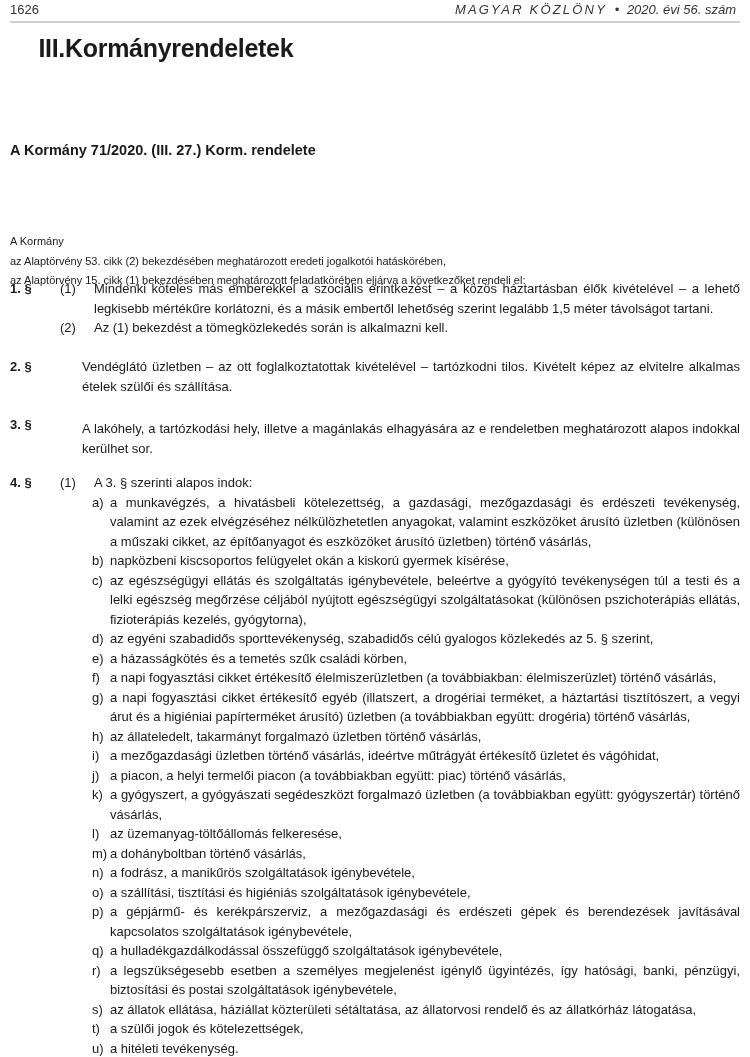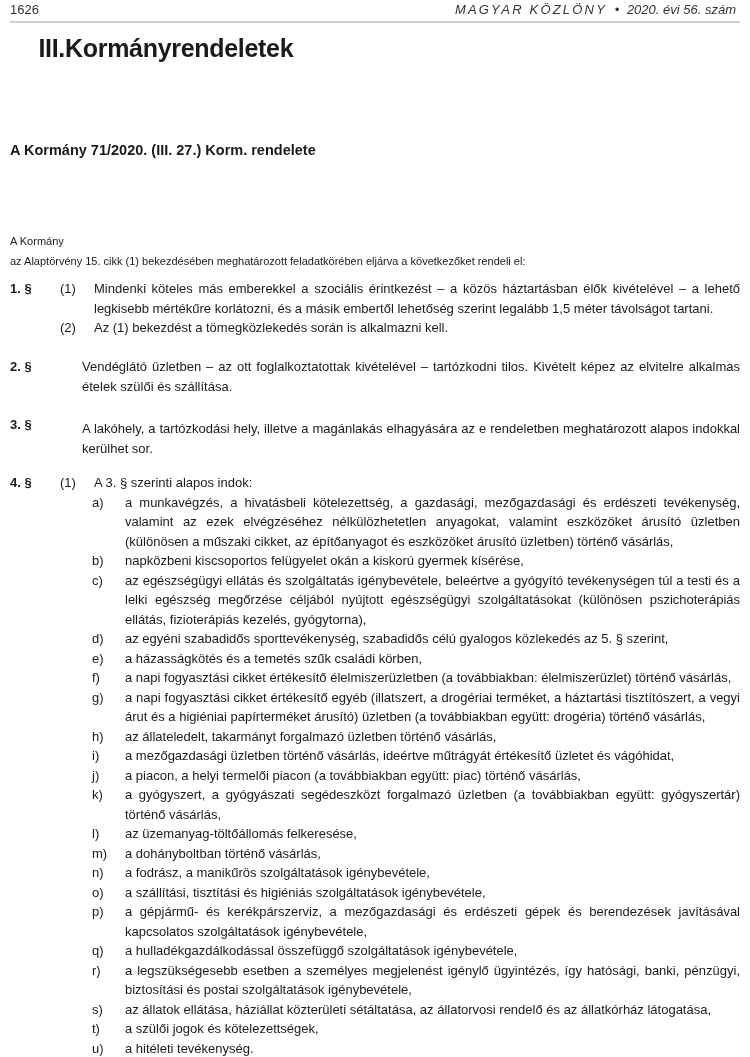--- a/index.html
+++ b/index.html
@@ -28,21 +28,21 @@
   .body-text { font-size: 13px; line-height: 19.5px; }
   .sect { position: absolute; left: 0; width: 730px; }
   .sect .snum { position: absolute; left: 0; top: 0; font-weight: bold; font-size: 13px; }
   .para { position: absolute; left: 50px; width: 680px; }
   .para .pnum { position: absolute; left: 0; top: 0; }
   .para .ptext { margin-left: 34px; text-align: justify; text-align-last: left; }
   .direct { position: absolute; left: 72px; width: 658px; text-align: justify; text-align-last: left; }
   .item { position: relative; margin-bottom: 0; }
   .items { position: absolute; left: 72px; width: 658px; top: 19.5px; }
   .item .ilab { position: absolute; left: 10px; top: 0; }
-  .item .itext { margin-left: 43px; text-align: justify; text-align-last: left; }
+  .item .itext { margin-left: 28px; text-align: justify; text-align-last: left; }
 </style>
 </head>
 <body>
 
 <div class="page">
 
   <div class="running-head">
     <span class="page-num">1626</span>
     <span class="journal">
       <span class="name">MAGYAR KÖZLÖNY</span>
@@ -55,20 +55,21 @@
   <div class="chapter">
     <span class="num">III.</span><span>Kormányrendeletek</span>
   </div>
 
   <div class="decree-title">
     <div>A Kormány 71/2020. (III. 27.) Korm. rendelete</div>
   </div>
 
   <div class="preamble">
     <div>A Kormány</div>
+    <div>az Alaptörvény 53. cikk (2) bekezdésében meghatározott eredeti jogalkotói hatáskörében,</div>
     <div>az Alaptörvény 15. cikk (1) bekezdésében meghatározott feladatkörében eljárva a következőket rendeli el:</div>
   </div>
 
   <div class="sect body-text" style="top:279px;">
     <span class="snum">1. §</span>
     <div class="para" style="top:0;">
       <span class="pnum">(1)</span>
       <div class="ptext">Mindenki köteles más emberekkel a szociális érintkezést – a közös háztartásban élők kivételével – a lehető legkisebb mértékűre korlátozni, és a másik embertől lehetőség szerint legalább 1,5 méter távolságot tartani.</div>
     </div>
     <div class="para" style="top:39px;">

